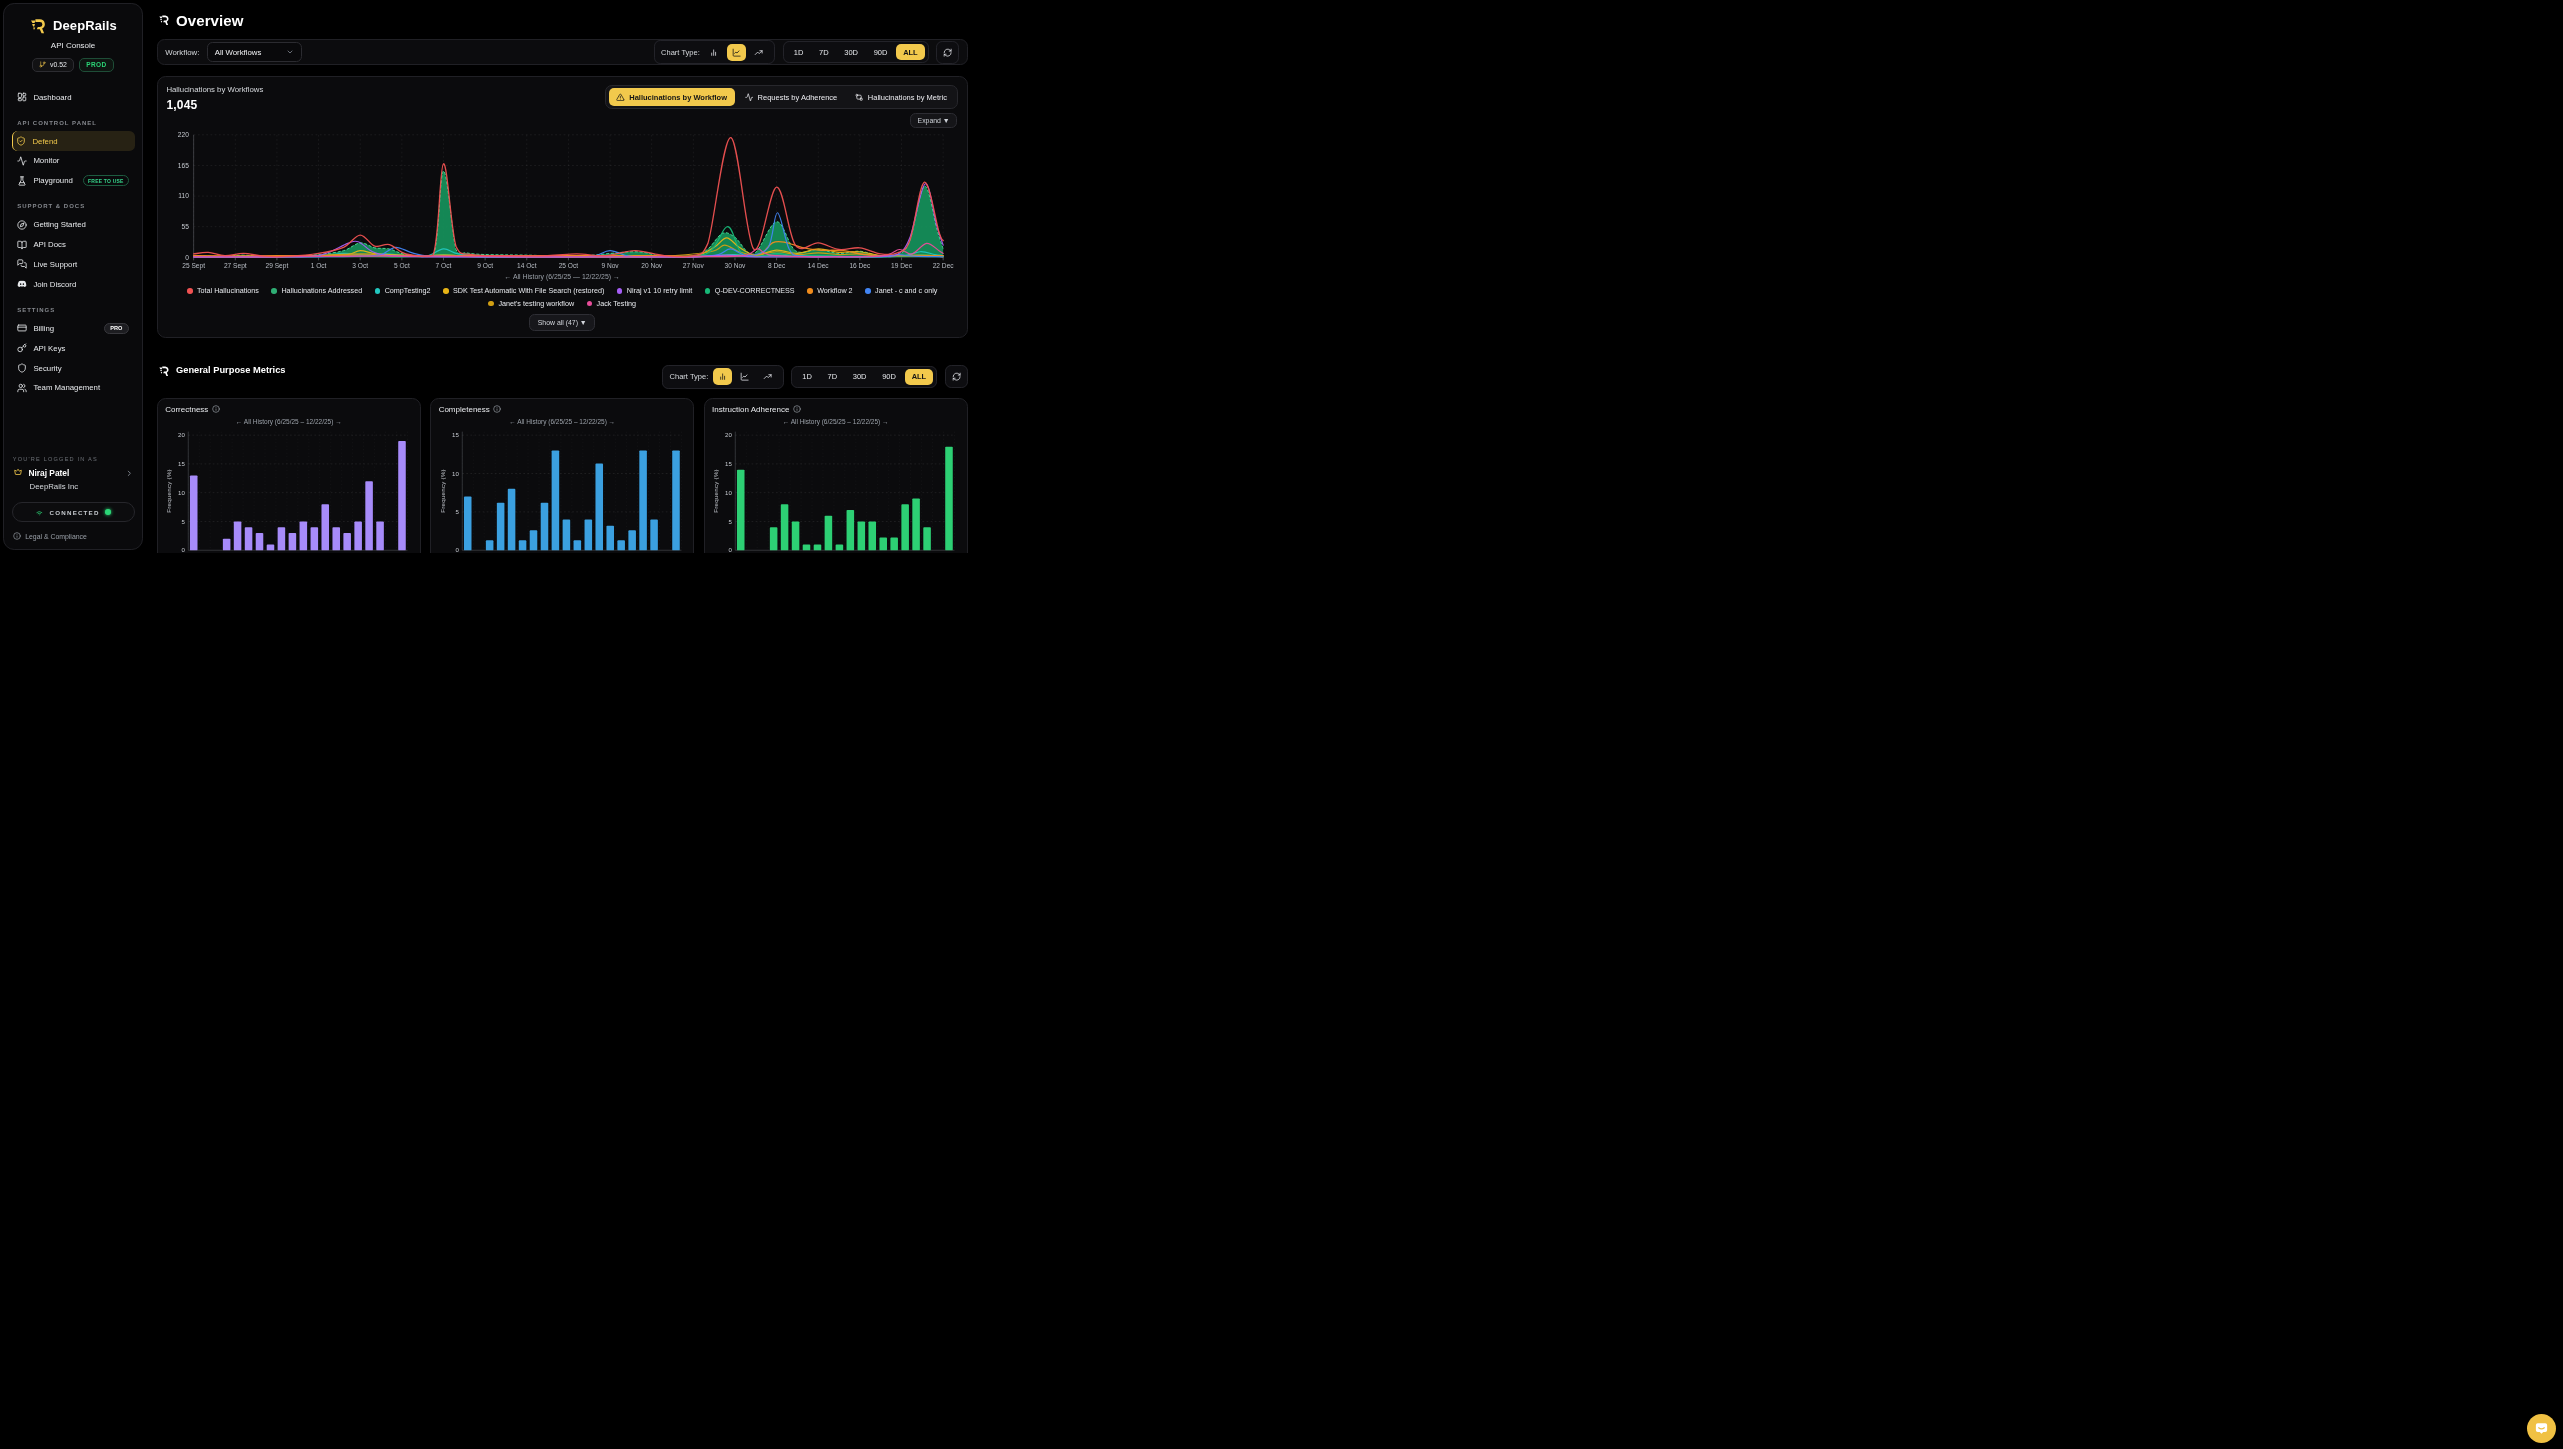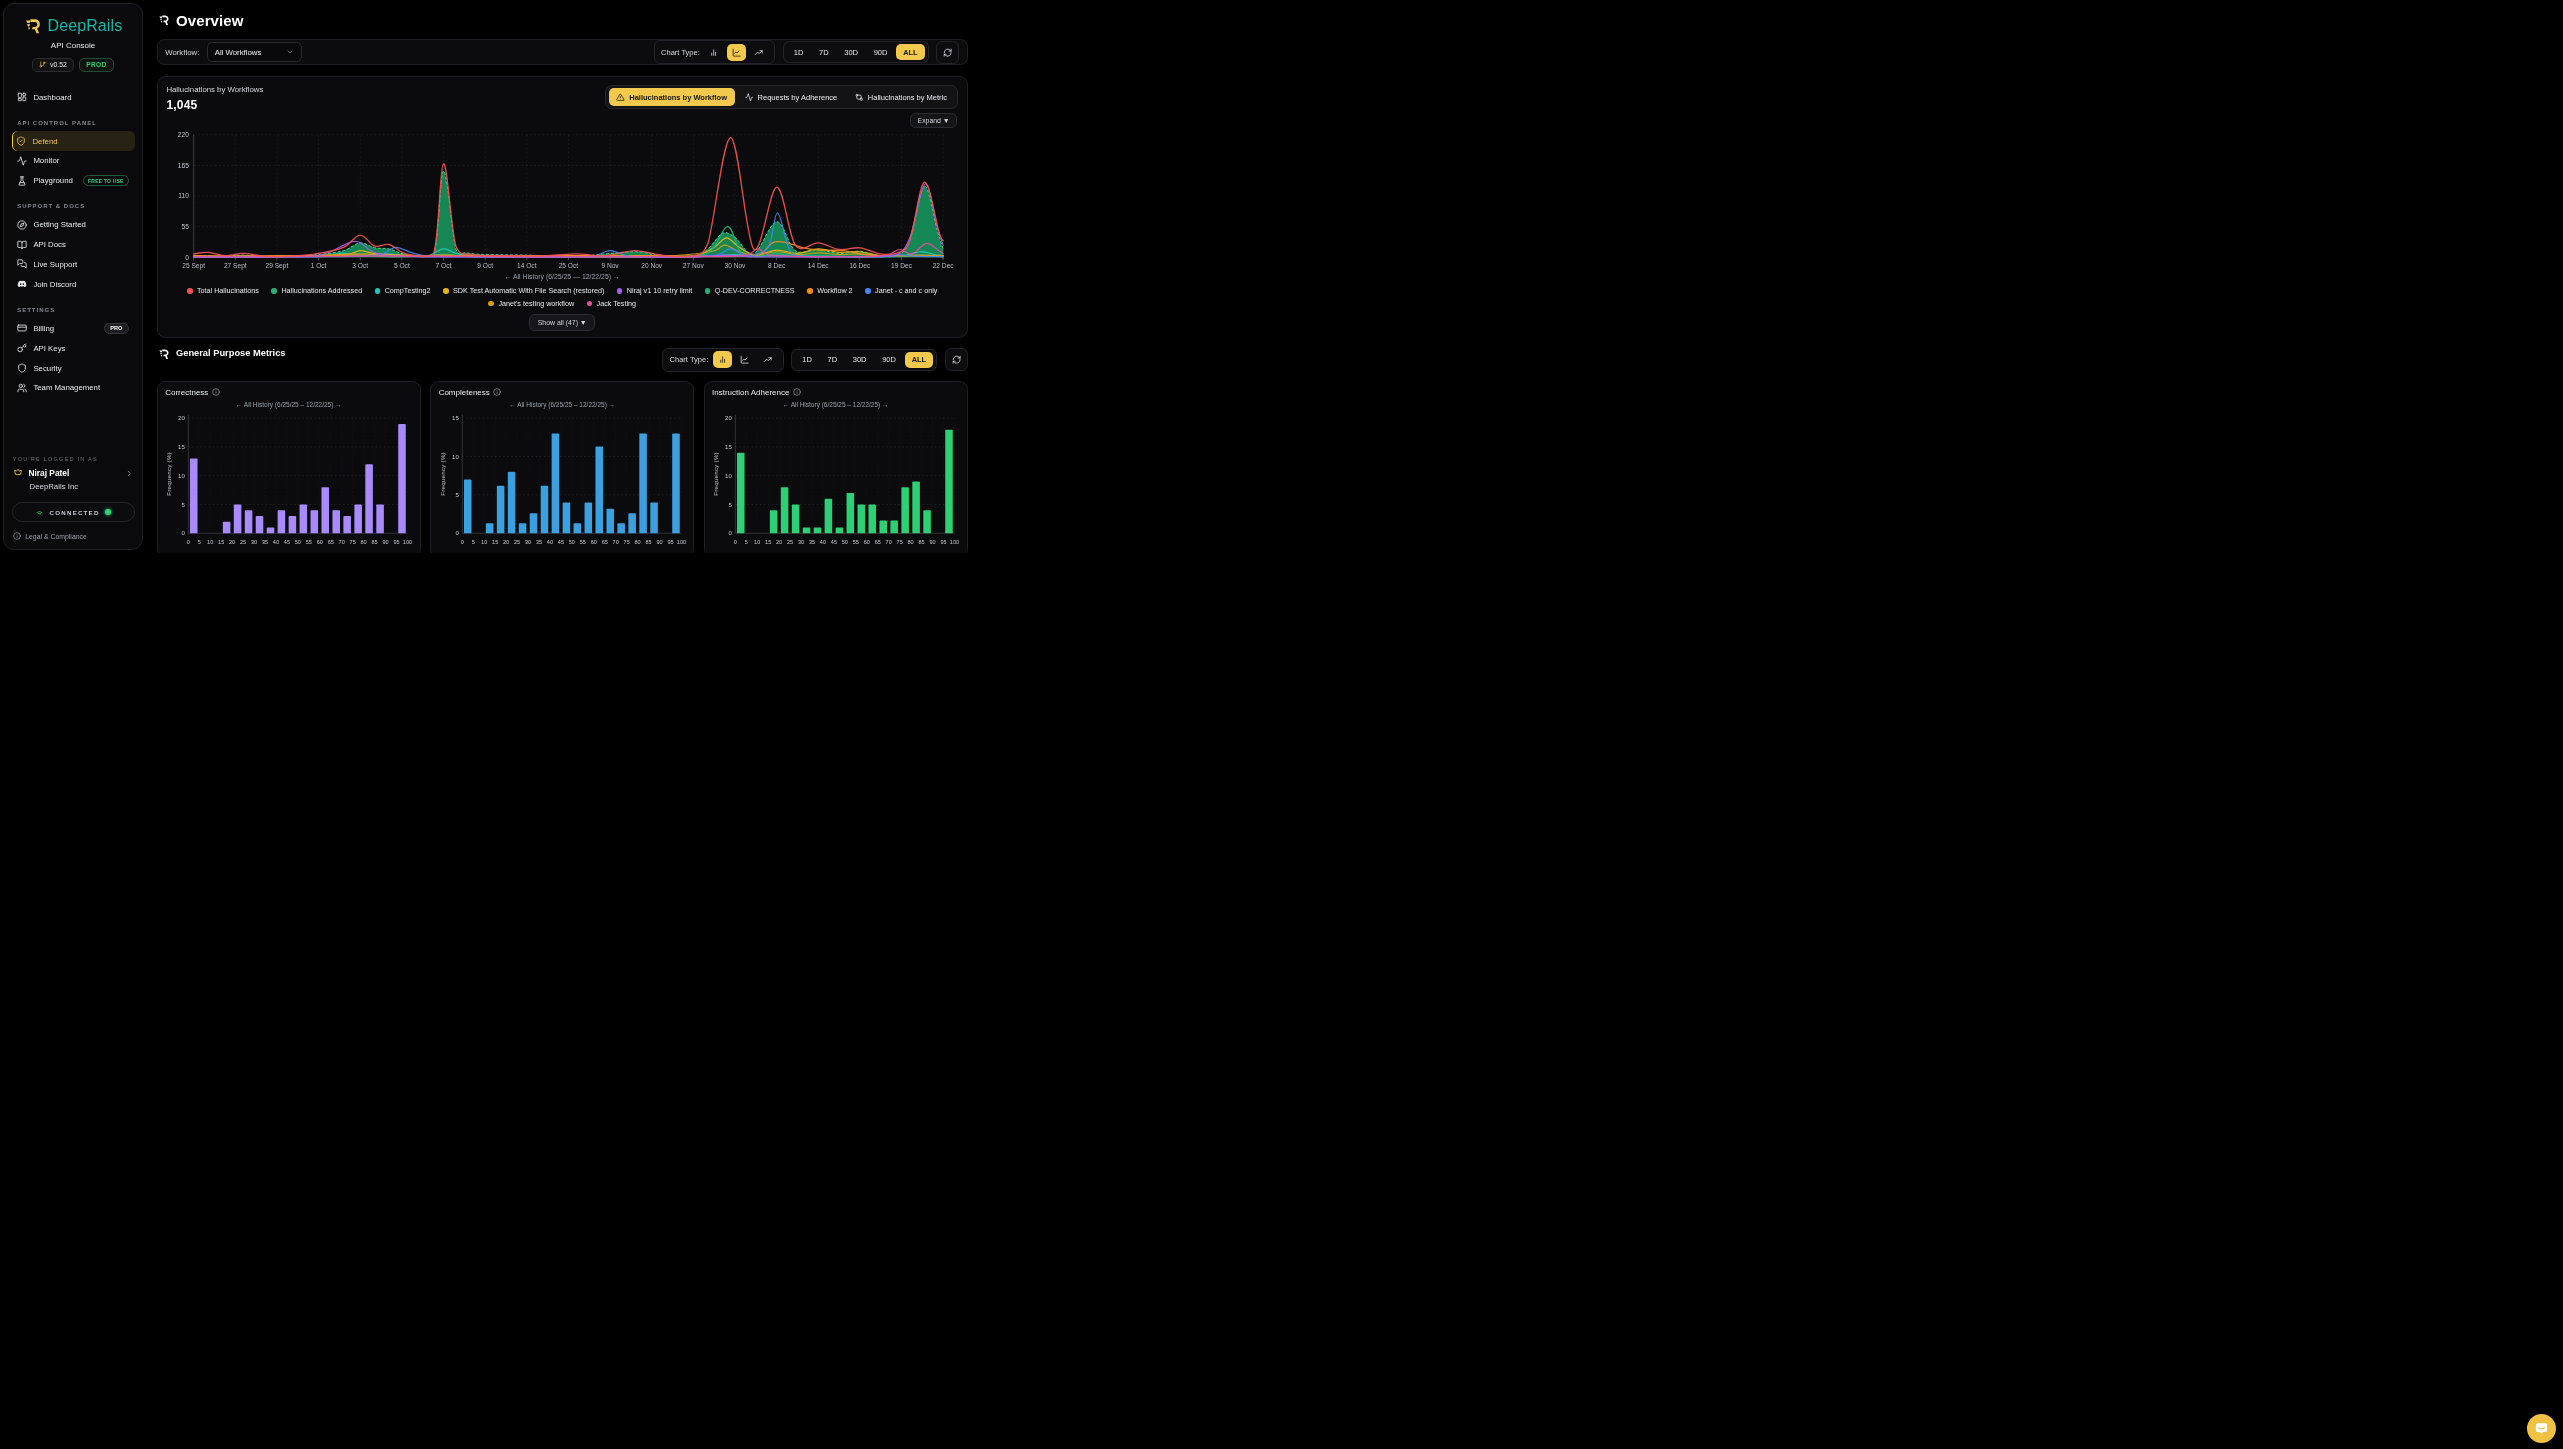--- a/index.html
+++ b/index.html
@@ -3,21 +3,21 @@
 <meta charset="utf-8">
 <style>
   html,body{margin:0;padding:0;background:#000;}
   body{width:977px;height:553px;overflow:hidden;display:flex;font-family:"Liberation Sans",sans-serif;color:#fff;position:relative;}
   svg{display:block}
   button{font-family:inherit;background:none;border:none;color:inherit;cursor:pointer;padding:0}
 
   
   .sidebar{flex:0 0 115px;margin:3.1px;height:547px;box-sizing:border-box;background:#0a0a0c;border:0.6px solid #202025;border-radius:11.2px;padding:12.5px 7.5px 8.7px;display:flex;flex-direction:column;}
   .brand-row{display:flex;align-items:center;justify-content:center;gap:5px;color:#f2c94c}
-  .brand-name{font-size:16px;font-weight:400;color:#14b8a6;letter-spacing:0.1px}
+  .brand-name{font-size:13px;font-weight:700;color:#ffffff;letter-spacing:0.1px}
   .api-console{text-align:center;font-size:8px;color:#e8eaed;margin-top:5.6px}
   .badges{display:flex;justify-content:center;gap:5px;margin-top:8px}
   .pill-version{display:flex;align-items:center;gap:3.7px;background:#121214;border:0.6px solid #2c2c31;border-radius:5px;padding:2.5px 6.2px;font-size:6.9px;color:#e8eaed}
   .pill-version .gb{color:#f2c94c}
   .pill-prod{display:flex;align-items:center;background:#0e1511;border:0.6px solid #1e4d37;border-radius:5px;padding:2.5px 6.2px;font-size:6.5px;font-weight:700;letter-spacing:0.4px;color:#2bd576}
   .nav{margin-top:15px}
   .nav-header{font-size:6px;font-weight:700;letter-spacing:1px;color:#85888e;margin:13px 5px 5.6px 5.6px}
   .nav-item{display:flex;align-items:center;gap:6.2px;height:19.3px;padding:0 5.6px;border-radius:5.6px;font-size:7.8px;color:#e7e9ec;margin-top:0.6px;cursor:pointer}
   .nav-item .icn{width:10px;height:10px;display:flex;align-items:center;color:#e7e9ec}
   .nav-item.active{background:rgba(242,201,76,.13);border-left:1.9px solid #f2c94c;padding-left:3.7px;color:#f2c94c}
@@ -46,21 +46,21 @@
   .controls{margin-left:auto;display:flex;align-items:center;gap:7.5px}
   .ct-group{display:flex;align-items:center;gap:3.7px;border:0.6px solid #232329;background:#0d0d10;border-radius:6.2px;padding:2.5px 6.2px}
   .ct-label{font-size:7.5px;color:#d6d9dd;margin-right:1.2px}
   .ct-btn{width:18.7px;height:17px;border-radius:5px;display:flex;align-items:center;justify-content:center;color:#e5e7eb}
   .ct-btn.active{background:#f2c94c;color:#151515}
   .range-group{display:flex;align-items:center;gap:1.9px;border:0.6px solid #232329;background:#0d0d10;border-radius:6.2px;padding:1.9px 3.1px}
   .range-btn{padding:3.7px 6.9px;font-size:7.5px;color:#e5e7eb;border-radius:5px}
   .range-btn.active{background:#f2c94c;color:#151515;font-weight:700}
   .icon-btn{width:23px;height:23px;border:0.6px solid #232329;background:#0d0d10;border-radius:6.2px;display:flex;align-items:center;justify-content:center;color:#e5e7eb}
 
-  .chart-card{background:#0b0b0d;border:0.6px solid #202025;border-radius:8.7px;padding:7.5px 8.7px 6.2px;margin-bottom:10px}
+  .chart-card{background:#0b0b0d;border:0.6px solid #202025;border-radius:8.7px;padding:7.5px 8.7px 6.2px;margin-bottom:27px}
   .chart-head{display:flex;justify-content:space-between;align-items:flex-start}
   .chart-title{font-size:7.8px;color:#d7dade}
   .chart-total{font-size:12px;font-weight:800;margin-top:4.4px;letter-spacing:0.2px}
   .tabs{display:flex;gap:2.5px;background:#131316;border:0.6px solid #27272c;border-radius:6.9px;padding:2.5px}
   .tab{display:flex;align-items:center;gap:4.4px;padding:4.4px 7.5px;border-radius:5px;font-size:7.5px;color:#ececf0;white-space:nowrap}
   .tab.active{background:#f2c94c;color:#151515;font-weight:600}
   .expand-row{display:flex;justify-content:flex-end;margin:1.2px 1.2px 1.2px 0}
   .expand-btn{font-size:6.9px;color:#cdd1d7;background:#151518;border:0.6px solid #2c2c32;border-radius:5.6px;padding:3.1px 6.2px}
   #main-chart svg{width:100%;height:auto}
   .history-label{text-align:center;font-size:6.9px;color:#9aa0a8;margin-top:1.9px}

